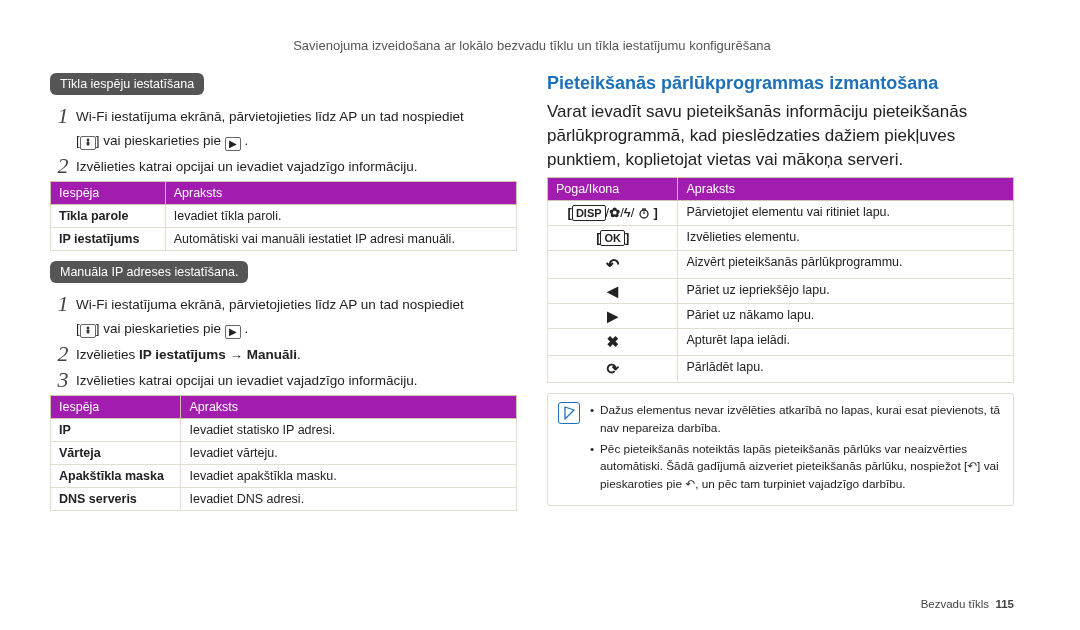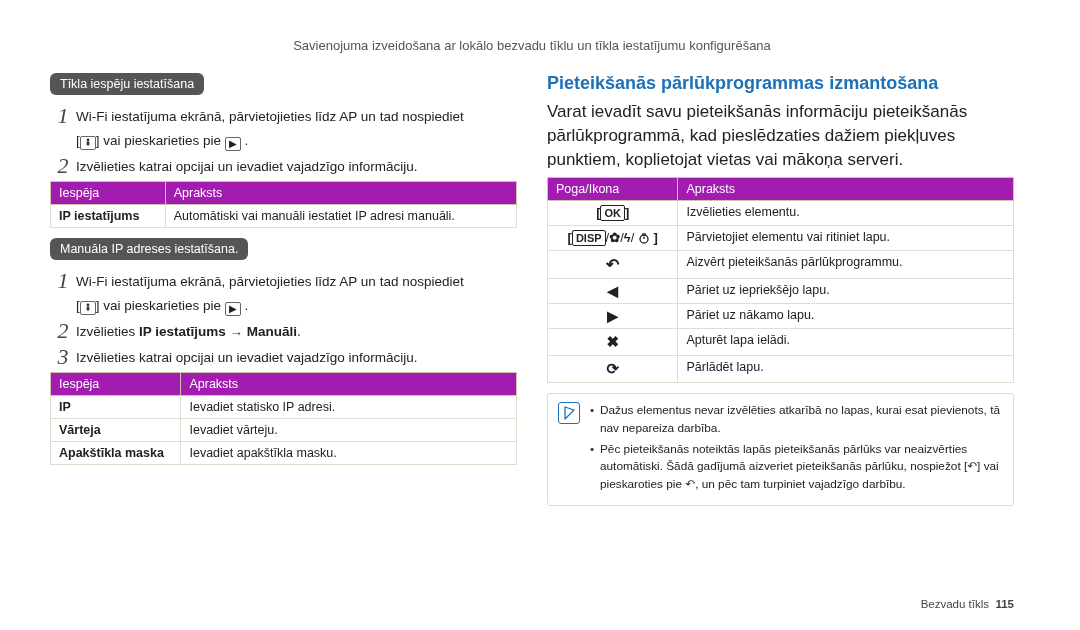--- a/index.html
+++ b/index.html
@@ -212,20 +212,24 @@
 
       <table class="dt">
         <thead>
             <tr>
           <th>Iespēja</th>
           <th>Apraksts</th>
         </tr>
           </thead>
         <tbody>
           <tr>
+            <td class="bold">Tīkla parole</td>
+            <td>Ievadiet tīkla paroli.</td>
+          </tr>
+          <tr>
             <td class="bold">IP iestatījums</td>
             <td>Automātiski vai manuāli iestatiet IP adresi manuāli.</td>
           </tr>
         </tbody>
       </table>
 
       <div class="pill">Manuāla IP adreses iestatīšana.</div>
 
       <div class="num-step">
         <div class="num">1</div>
@@ -265,53 +269,57 @@
               <td>Ievadiet statisko IP adresi.</td>
             </tr>
           <tr>
               <td class="bold">Vārteja</td>
               <td>Ievadiet vārteju.</td>
             </tr>
           <tr>
               <td class="bold">Apakštīkla maska</td>
               <td>Ievadiet apakštīkla masku.</td>
             </tr>
+          <tr>
+              <td class="bold">DNS serveris</td>
+              <td>Ievadiet DNS adresi.</td>
+            </tr>
         </tbody>
       </table>
     </div>
 
     <div class="col">
       <div class="section-title-right">Pieteikšanās pārlūkprogrammas izmantošana</div>
       <div class="right-intro">Varat ievadīt savu pieteikšanās informāciju pieteikšanās pārlūkprogrammā, kad pieslēdzaties dažiem piekļuves punktiem, koplietojat vietas vai mākoņa serveri.</div>
 
       <table class="dt">
         <thead>
             <tr>
           <th class="t4l">Poga/Ikona</th>
           <th>Apraksts</th>
         </tr>
           </thead>
         <tbody>
-          <tr>
-            <td class="icon-cell"><b>[</b><span class="disp-badge">OK</span><b>]</b></td>
-            <td>Izvēlieties elementu.</td>
-          </tr>
           <tr>
             <td class="icon-cell">
               <b>[</b><span class="disp-badge">DISP</span>/<b>✿</b>/<b>ϟ</b>/<b>
                 <svg style="vertical-align:-2px" width="12" height="12" viewBox="0 0 12 12">
                     <circle cx="6" cy="7" r="4" fill="none" stroke="#222" stroke-width="1.3"></circle>
                     <line x1="6" y1="7" x2="6" y2="4.5" stroke="#222" stroke-width="1.3"></line>
                     <line x1="4" y1="2" x2="8" y2="2" stroke="#222" stroke-width="1.3"></line>
                   </svg>
               </b><b>]</b>
             </td>
             <td>Pārvietojiet elementu vai ritiniet lapu.</td>
           </tr>
           <tr>
+            <td class="icon-cell"><b>[</b><span class="disp-badge">OK</span><b>]</b></td>
+            <td>Izvēlieties elementu.</td>
+          </tr>
+          <tr>
             <td class="icon-cell"><b style="font-size:16px">↶</b></td>
             <td>Aizvērt pieteikšanās pārlūkprogrammu.</td>
           </tr>
           <tr>
             <td class="icon-cell"><b style="font-size:14px">◀</b></td>
             <td>Pāriet uz iepriekšējo lapu.</td>
           </tr>
           <tr>
             <td class="icon-cell"><b style="font-size:14px">▶</b></td>
             <td>Pāriet uz nākamo lapu.</td>

